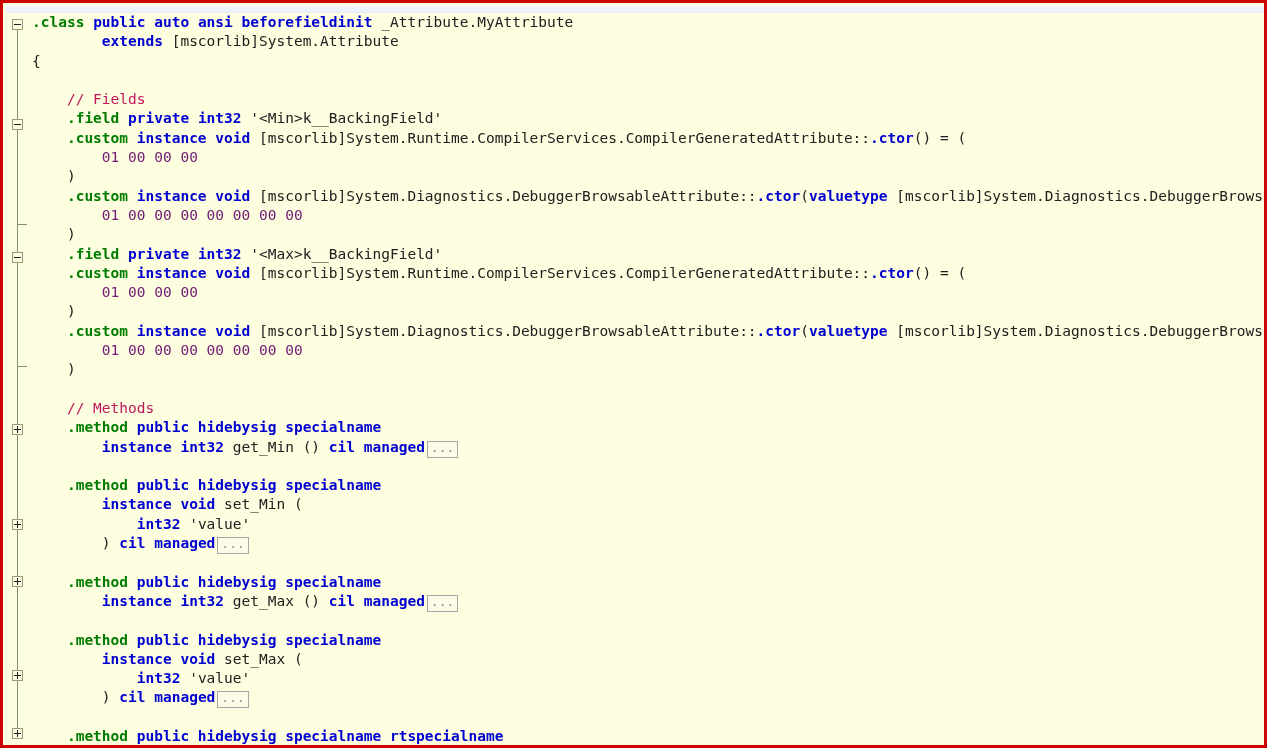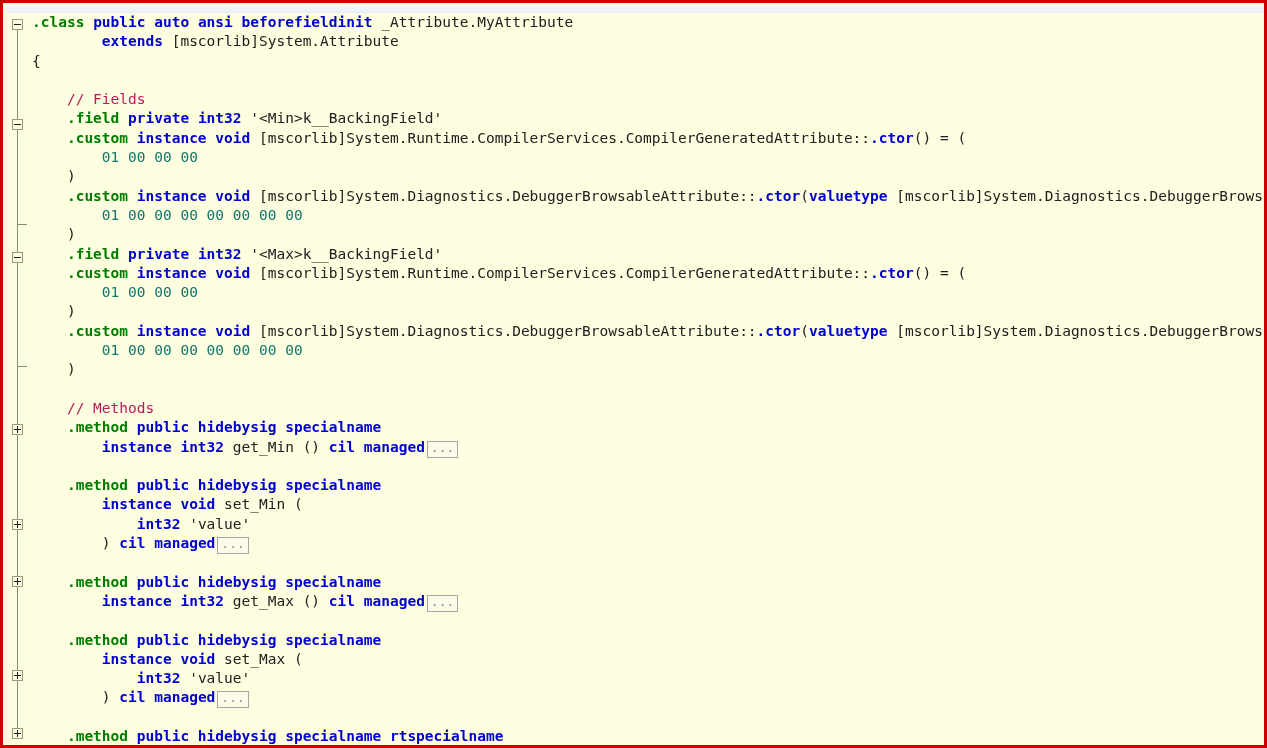--- a/index.html
+++ b/index.html
@@ -112,21 +112,21 @@
   }
   .ln {
     height: 19.3px;
     white-space: pre;
     overflow: visible;
   }
   .kw   { color: #0000d0; font-weight: bold; }   
   .dir  { color: #007d00; font-weight: bold; }   
   .cmt  { color: #be185d; }                      
   .pln  { color: #202020; }
-  .num  { color: #0f766e; }
+  .num  { color: #701a75; }
 
   
   .ellipsis-box {
     display: inline-block;
     box-sizing: border-box;
     border: 1px solid #a6a6a6;
     background: #fbfbe6;
     padding: 0 3px 1px 3px;
     margin: 0 0 -2px 2px;
     height: 17px;

